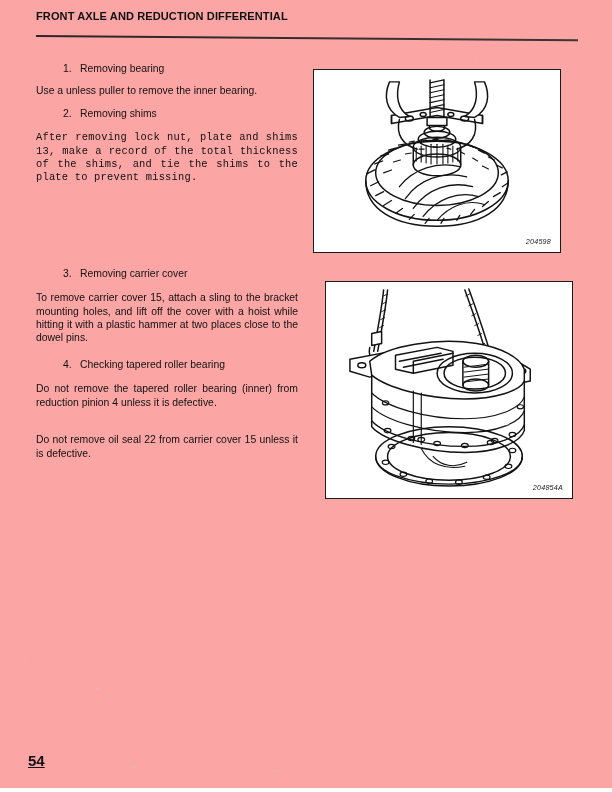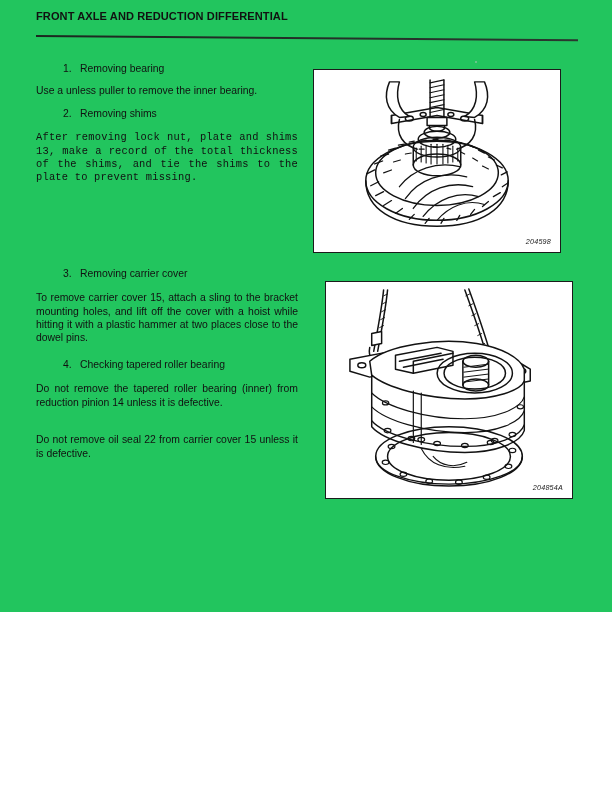--- a/index.html
+++ b/index.html
@@ -3,22 +3,22 @@
 <meta charset="utf-8">
 <style>
   html, body {
     margin: 0;
     padding: 0;
     background: #ffffff;
   }
   .page {
     position: relative;
     width: 612px;
-    height: 612px;
-    background: #22c55e;
+    height: 788px;
+    background: #fca5a5;
     overflow: hidden;
     font-family: "Liberation Sans", sans-serif;
     color: #111111;
   }
 
   
   .header-title {
     position: absolute;
     left: 36px;
     top: 10px;
@@ -151,21 +151,21 @@
       <span class="num">3.</span><span>Removing carrier cover</span>
     </div>
     <div class="gap-md"></div>
     <p class="para">To remove carrier cover 15, attach a sling to the bracket mounting holes, and lift off the cover with a hoist while hitting it with a plastic hammer at two places close to the dowel pins.</p>
 
     <div class="gap-lg"></div>
     <div class="item-head">
       <span class="num">4.</span><span>Checking tapered roller bearing</span>
     </div>
     <div class="gap-md"></div>
-    <p class="para">Do not remove the tapered roller bearing (inner) from reduction pinion 14 unless it is defective.</p>
+    <p class="para">Do not remove the tapered roller bearing (inner) from reduction pinion 4 unless it is defective.</p>
 
     <div class="gap-lg"></div>
     <div class="gap-md"></div>
     <p class="para">Do not remove oil seal 22 from carrier cover 15 unless it is defective.</p>
 
   </div>
 
   <div class="figbox" id="figbox-1">
     <svg class="fig-svg" viewBox="0 0 248 184">
       <g fill="none" stroke="#121212" stroke-width="1.5" stroke-linecap="round" stroke-linejoin="round">

